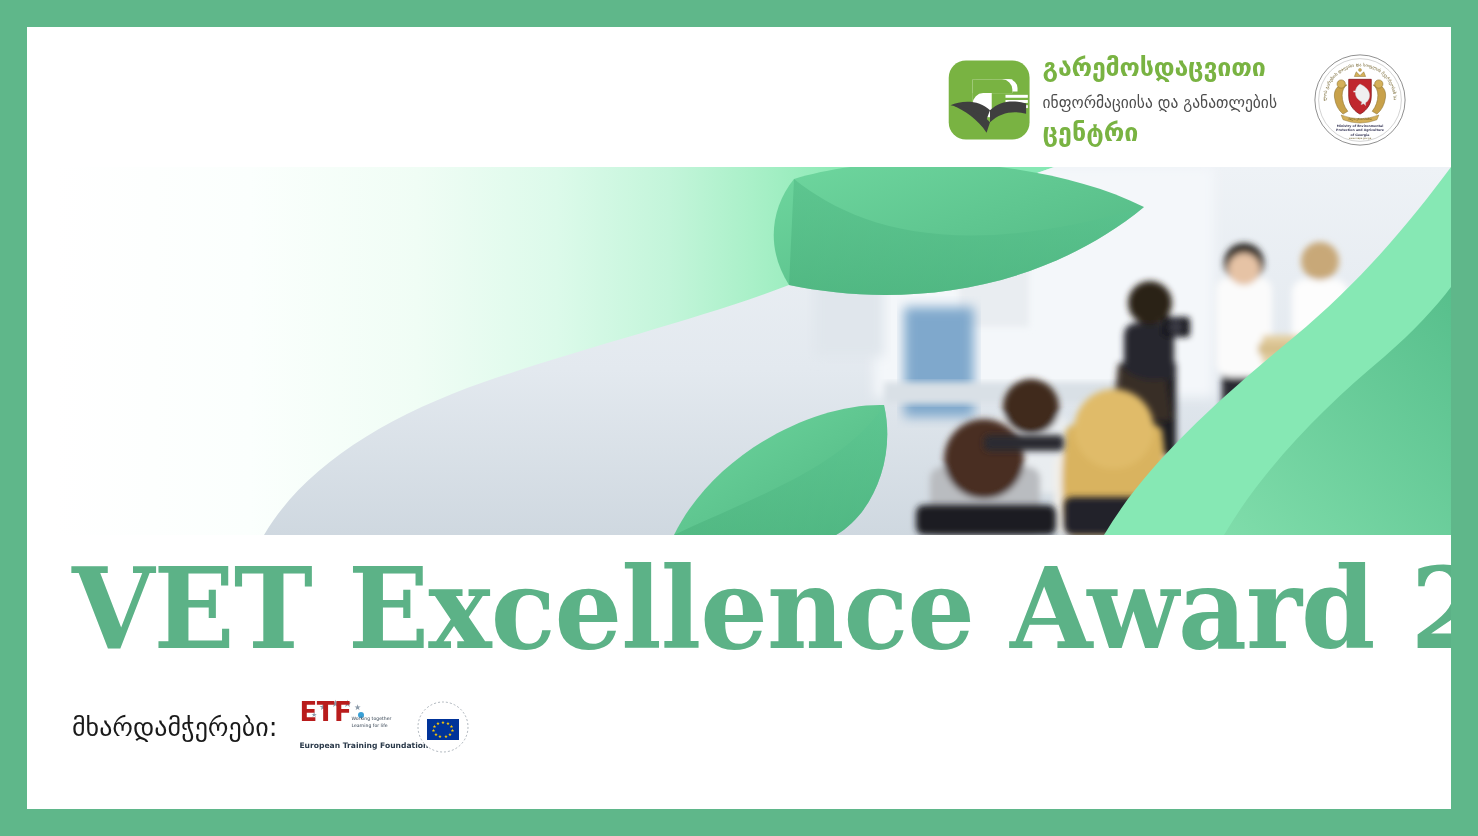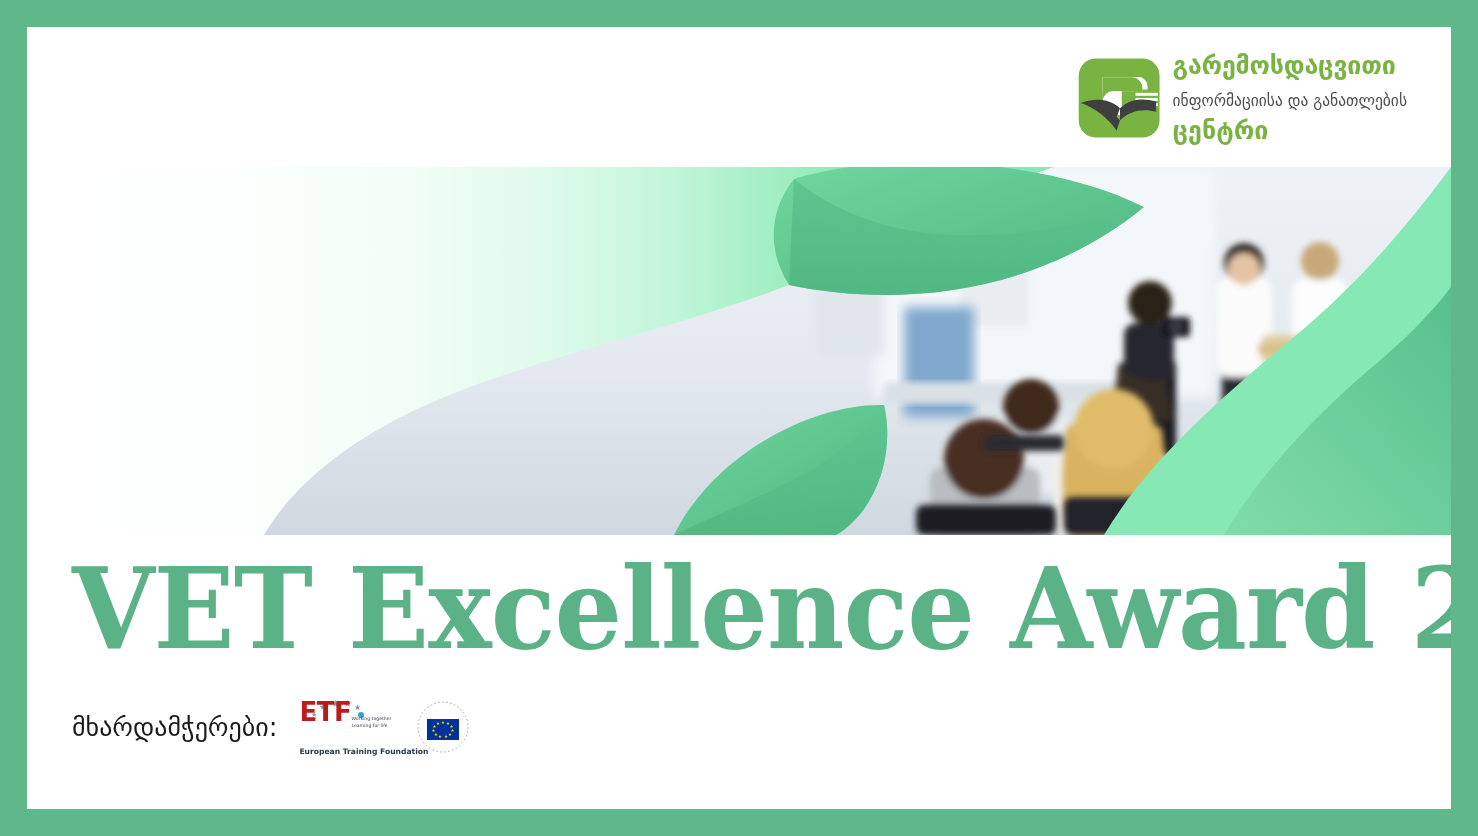--- a/index.html
+++ b/index.html
@@ -40,21 +40,20 @@
     height: 140px;
     background: #ffffff;
   }
   .logo-row {
     position: absolute;
     right: 44px;
     top: 26px;
     display: flex;
     align-items: center;
     gap: 36px;
-    flex-direction: column;
   }
 
   
   .eiec-logo {
     display: flex;
     align-items: center;
     gap: 10px;
   }
   .eiec-mark {
     width: 86px;
@@ -183,21 +182,21 @@
     left: 52px;
     top: 17px;
     font-size: 4.6px;
     line-height: 1.45;
     color: #2b3a4a;
     white-space: nowrap;
   }
   .etf-full {
     position: absolute;
     left: 0;
-    top: 48px;
+    top: 42px;
     font-size: 7.6px;
     font-weight: bold;
     color: #2b3a4a;
     white-space: nowrap;
   }
   .eu-badge {
     position: relative;
     width: 52px;
     height: 52px;
     flex: 0 0 auto;

